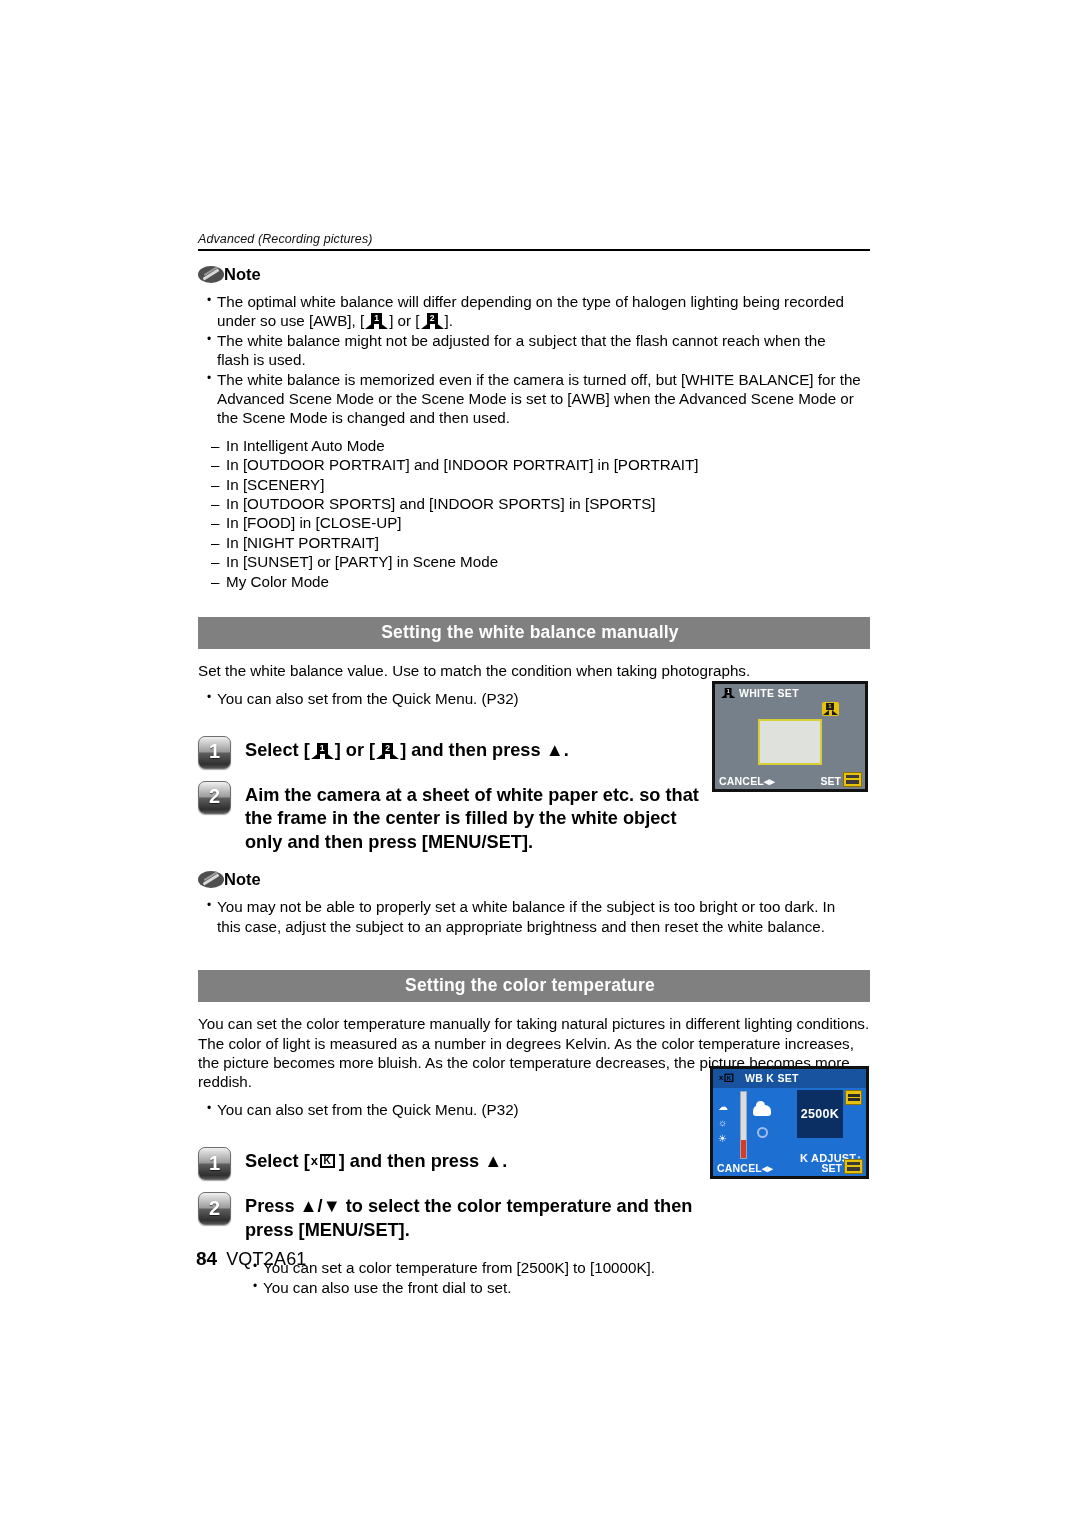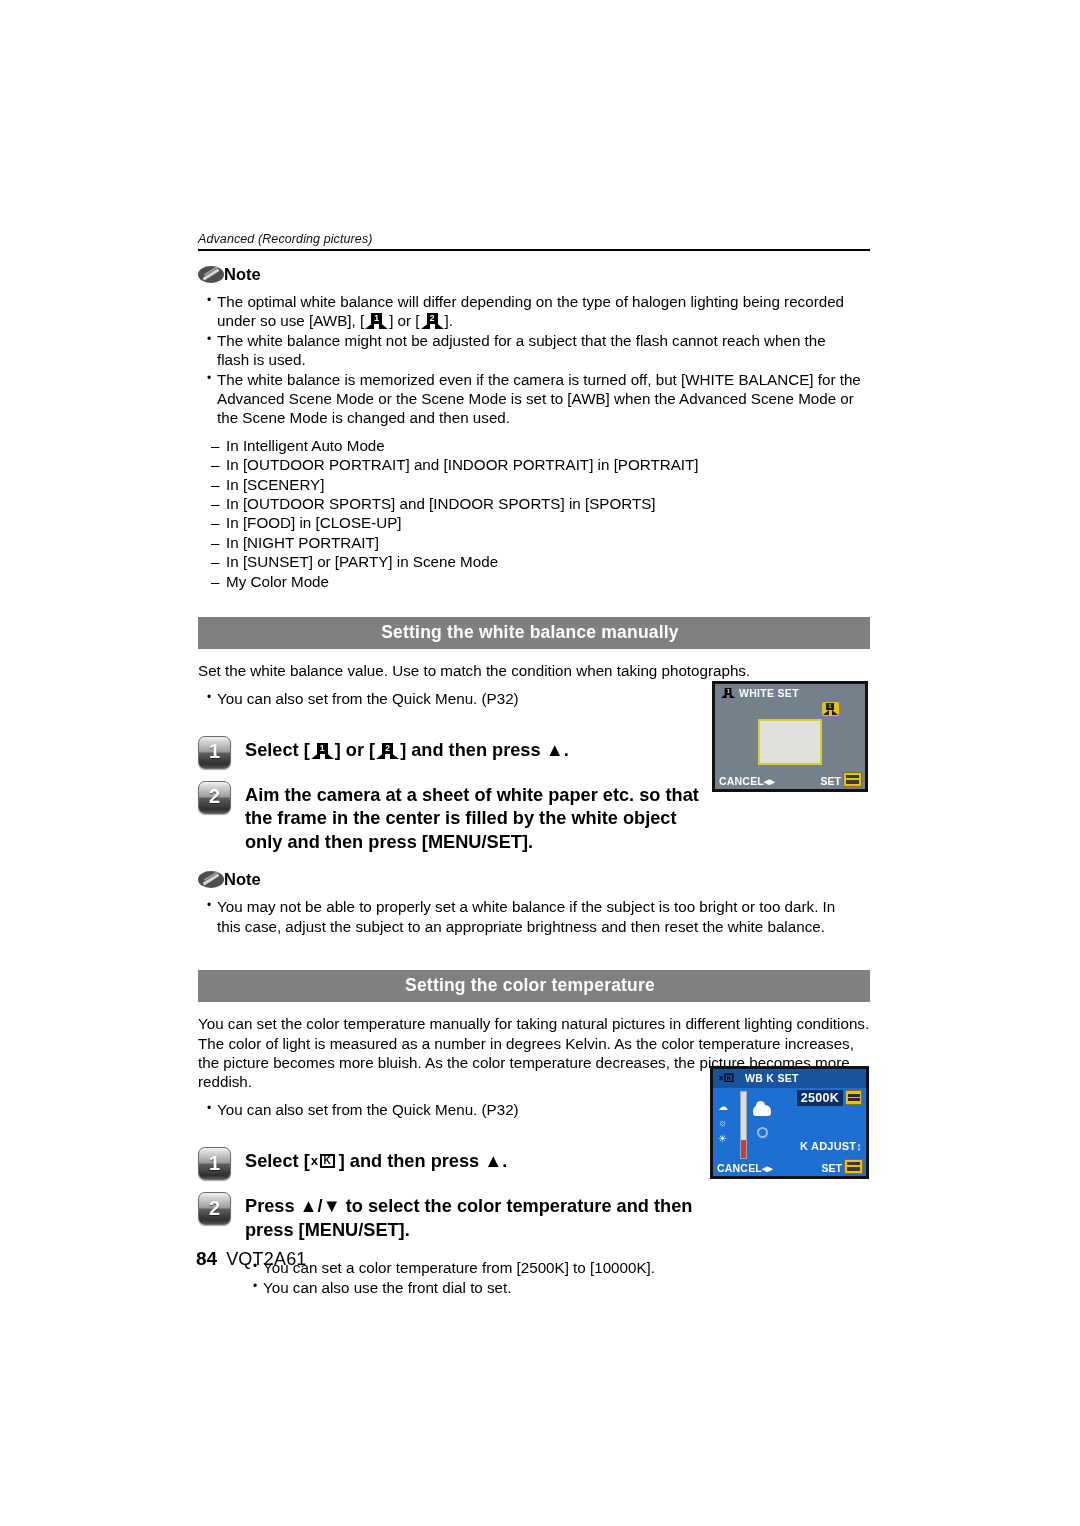--- a/index.html
+++ b/index.html
@@ -380,21 +380,21 @@
   }
   
   .k-value {
     position: absolute;
     right: 23px;
     top: 21px;
     background: #0b2f63;
     color: #ffffff;
     font-size: 12.5px;
     font-weight: bold;
-    padding: 1px 4px;
+    padding: 17px 4px;
     letter-spacing: 0.3px;
   }
   .k-arrows {
     position: absolute;
     right: 4px;
     top: 21px;
     width: 17px;
     height: 15px;
     background: #e8c10c;
     border: 1px solid #8a7206;
@@ -427,21 +427,21 @@
   .k-slider i {
     position: absolute;
     left: 0; right: 0; bottom: 0;
     height: 18px;
     background: #d43b2a;
     display: block;
   }
   .k-adjust {
     position: absolute;
     right: 4px;
-    bottom: 24px;
+    bottom: 12px;
     color: #ffffff;
     font-size: 11px;
     font-weight: bold;
     letter-spacing: 0.2px;
   }
   .k-icons {
     position: absolute;
     left: 5px;
     top: 30px;
     color: #ffffff;

